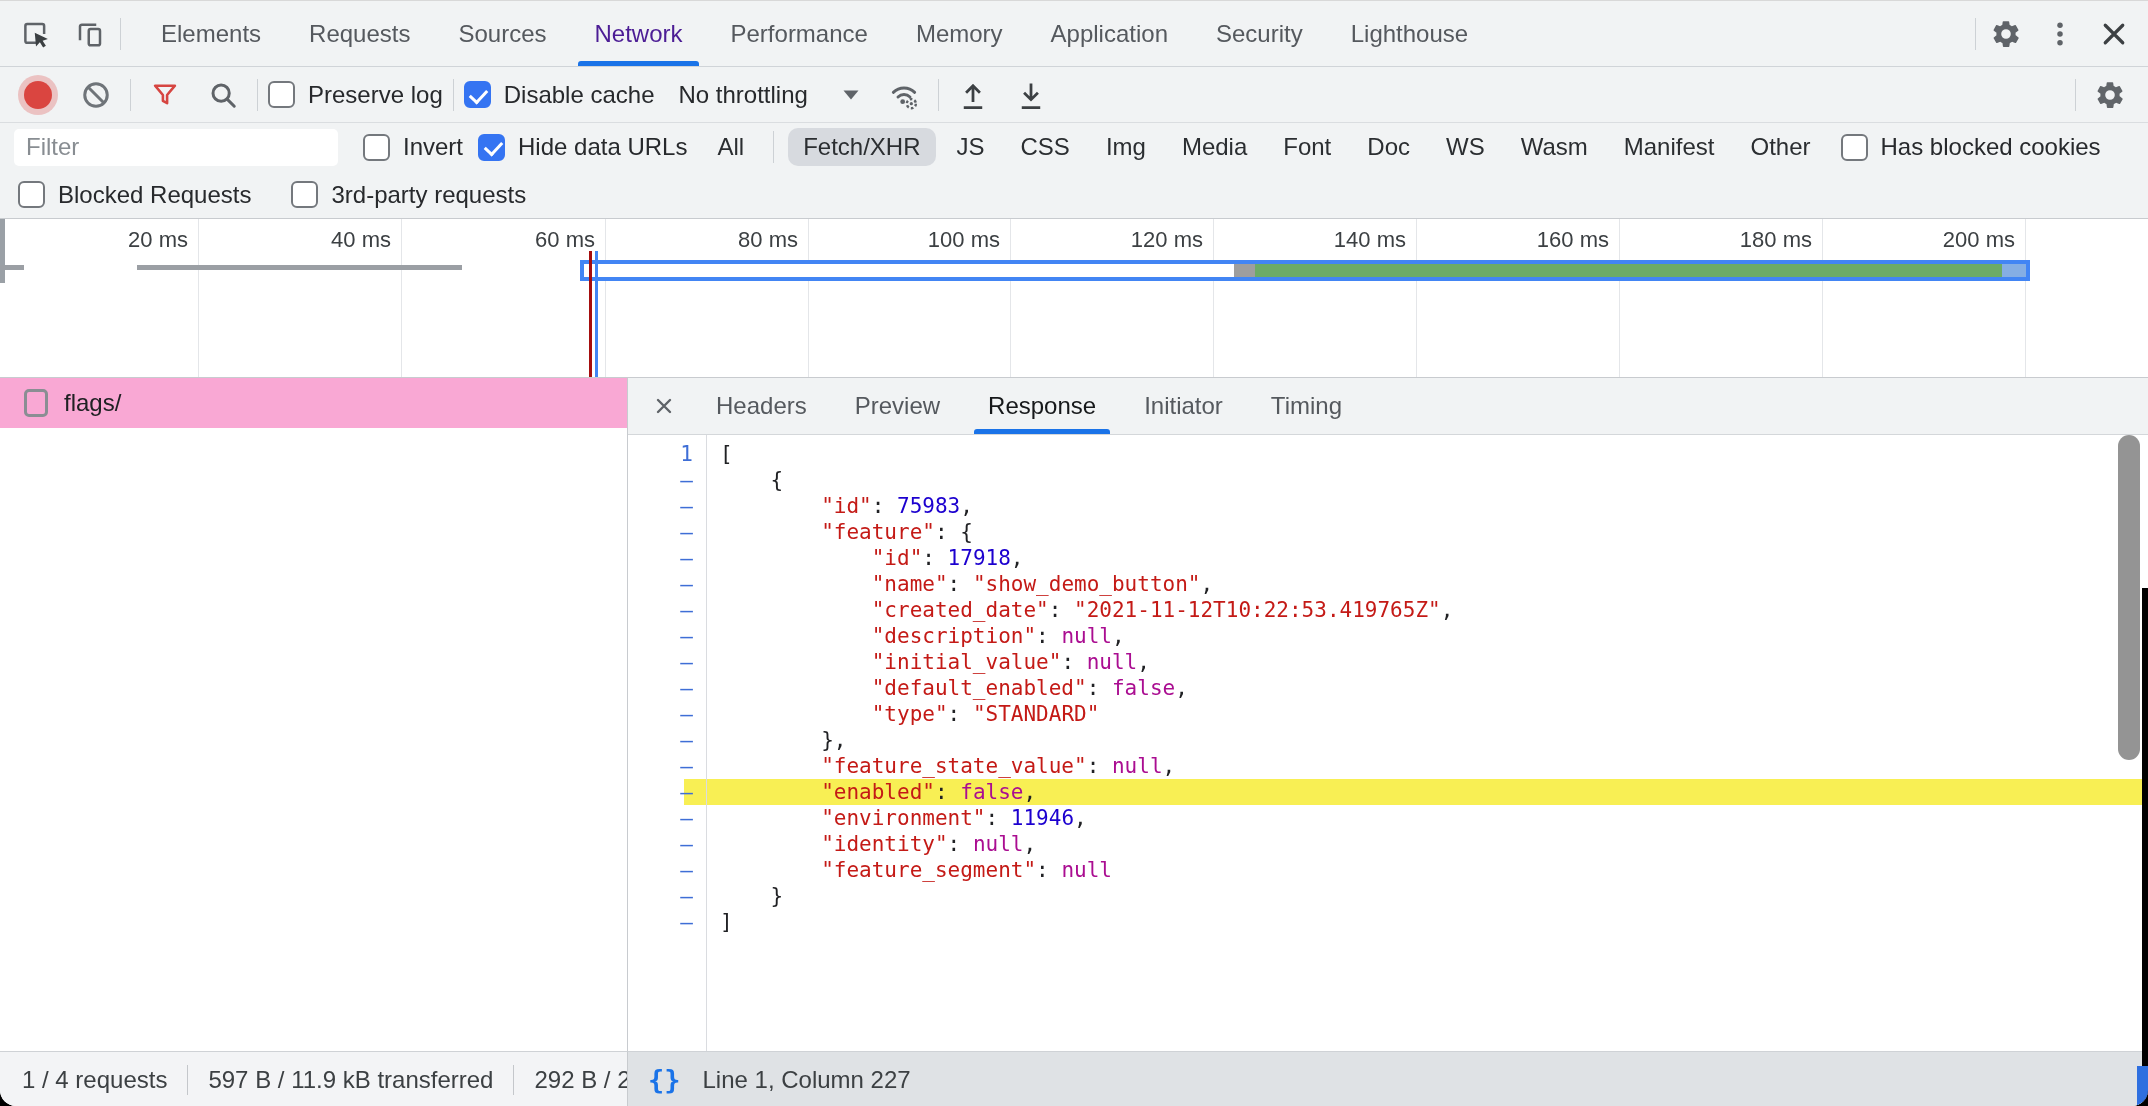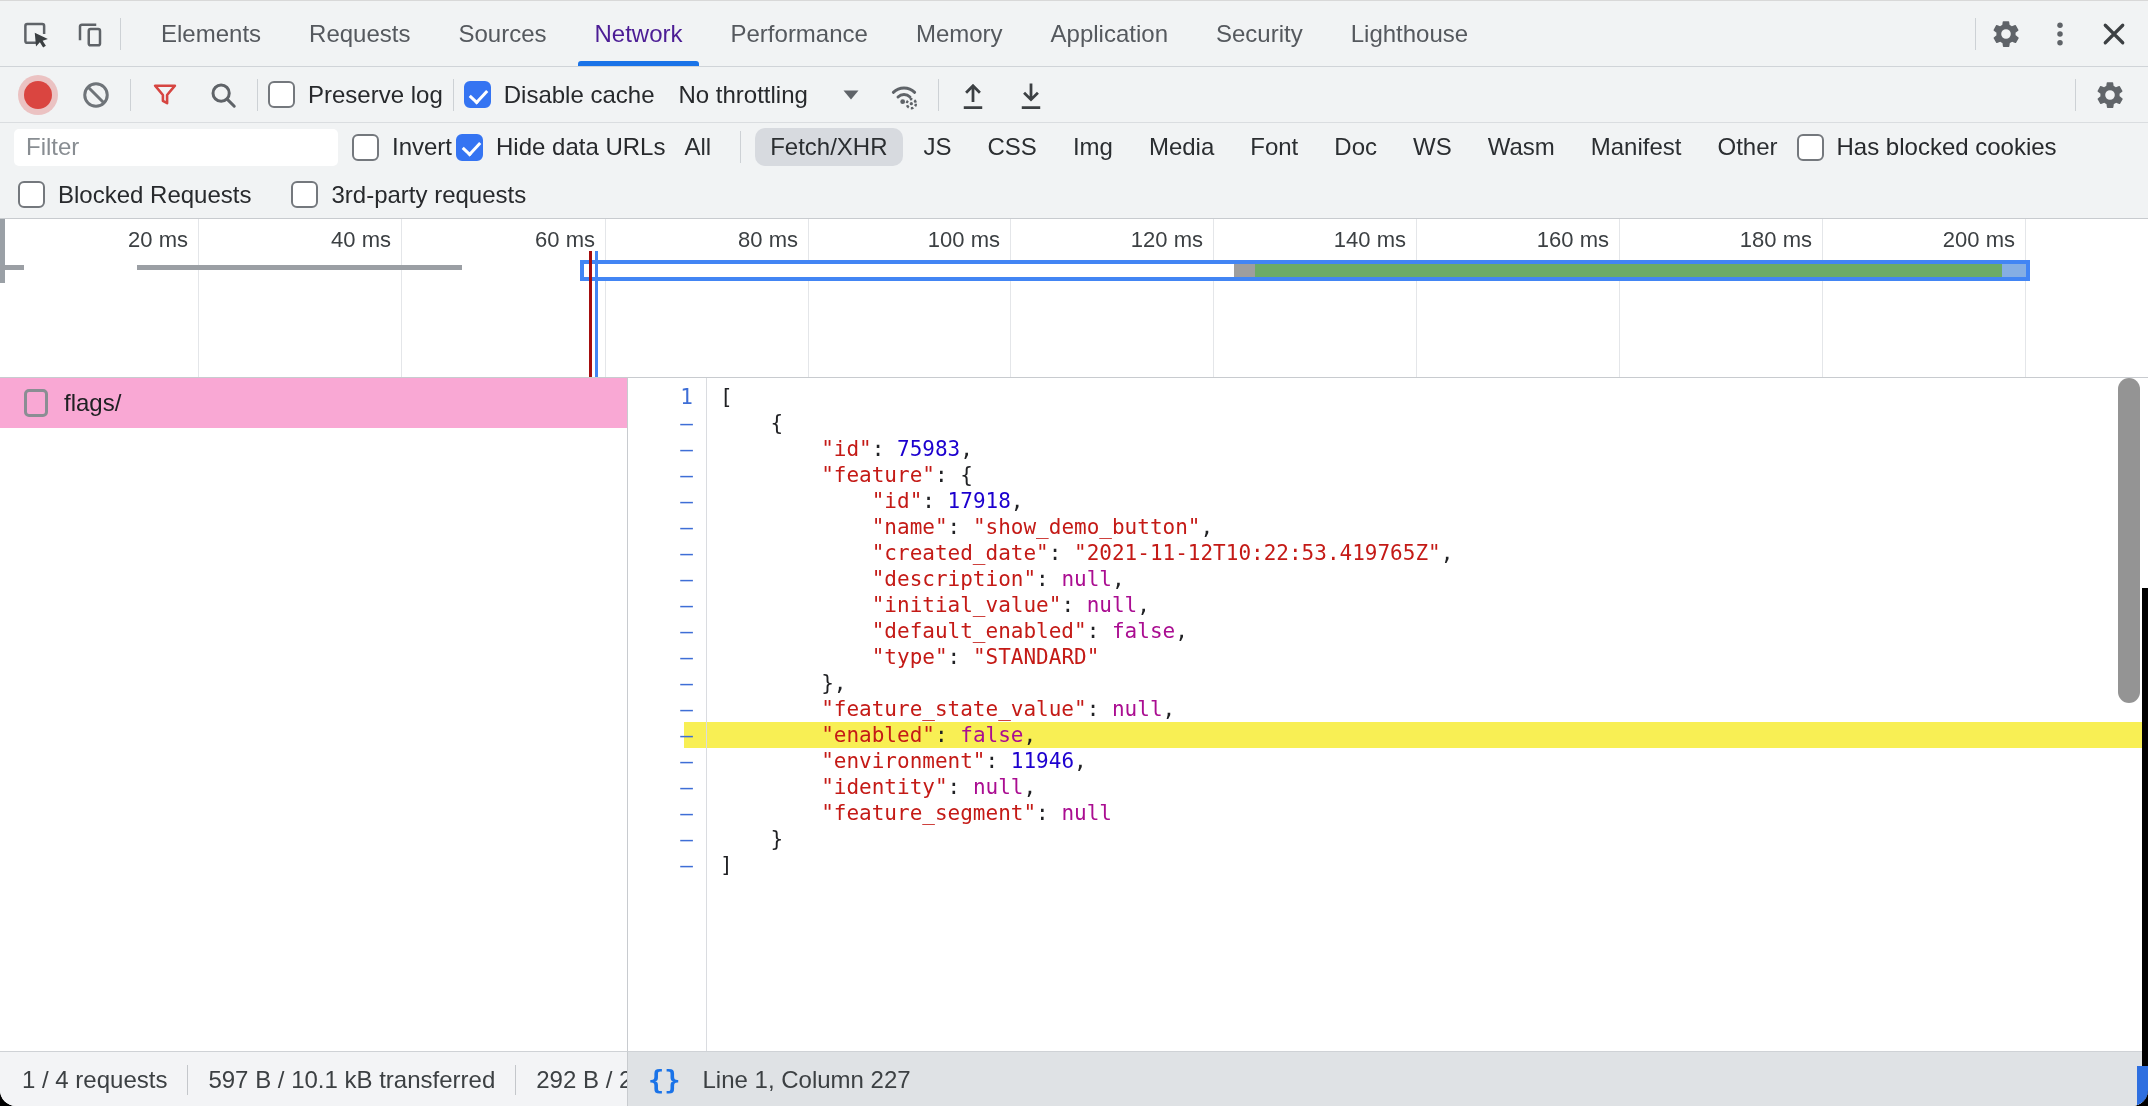--- a/index.html
+++ b/index.html
@@ -23,21 +23,21 @@
   
   .toolbar2{ height:56px; background:#f1f3f4; border-bottom:1px solid #dadde0; display:flex; align-items:center; padding:0 14px; gap:10px; }
   .record-dot{ width:28px; height:28px; border-radius:50%; background:#da4540; box-shadow:0 0 0 6px rgba(218,69,64,.28); }
   .cb{ display:inline-flex; align-items:center; gap:13px; font-size:24px; color:#27292c; cursor:pointer; white-space:nowrap; flex:0 0 auto; }
   .cbbox{ width:27px; height:27px; border:2.5px solid #74787d; border-radius:6px; background:#fff; position:relative; flex:0 0 27px; }
   .cbbox.checked{ background:#3574f2; border-color:#3574f2; }
   .cbbox.checked::after{ content:""; position:absolute; left:7.5px; top:2.5px; width:8px; height:14px; border:solid #fff; border-width:0 3.5px 3.5px 0; transform:rotate(43deg); }
   .select{ display:flex; align-items:center; gap:34px; padding:0 10px 0 14px; font-size:24px; color:#27292c; cursor:pointer; }
 
   
-  .filterbar{ height:48px; background:#f1f3f4; display:flex; align-items:center; padding:0 14px; gap:4px; }
+  .filterbar{ height:48px; background:#f1f3f4; display:flex; align-items:center; padding:0 14px; gap:15px; }
   .filter-input{ width:324px; height:37px; border:none; border-radius:5px; background:#fff; font-size:24px; font-family:"Liberation Sans",sans-serif; padding:0 12px; color:#202124; outline:none; flex:0 0 324px; }
   .filter-input::placeholder{ color:#888d92; }
   .chips{ display:flex; align-items:center; gap:6px; }
   .chip{ padding:5px 15px; font-size:24px; color:#2b2e31; border-radius:10px; cursor:pointer; white-space:nowrap; }
   .chip.selected{ background:#d7dadf; }
   .chips .vdiv{ margin:0 8px; }
 
   
   .checkrow{ height:48px; background:#f1f3f4; border-bottom:1px solid #c8cbcf; display:flex; align-items:center; padding:0 18px; gap:40px; }
 
@@ -307,20 +307,42 @@
 
   <div class="main">
     <aside class="requests">
       <div class="request-row selected">
         <span class="doc-icon"></span>
         <span>flags/</span>
       </div>
     </aside>
 
     <section class="details">
+      <div class="detail-tabs">
+        <div class="close-x">
+          <svg width="24" height="24" viewBox="0 0 24 24">
+              <path d="M6 6l12 12M18 6L6 18" stroke="#5f6368" stroke-width="2.4" stroke-linecap="round"></path>
+            </svg>
+        </div>
+        <div class="dtab">
+            <span>Headers</span>
+          </div>
+        <div class="dtab">
+            <span>Preview</span>
+          </div>
+        <div class="dtab active">
+            <span>Response</span>
+          </div>
+        <div class="dtab">
+            <span>Initiator</span>
+          </div>
+        <div class="dtab">
+            <span>Timing</span>
+          </div>
+      </div>
       <div class="editor">
         <div class="gutter">
             <div class="gutter-row">1</div>
             <div class="gutter-row">–</div>
             <div class="gutter-row">–</div>
             <div class="gutter-row">–</div>
             <div class="gutter-row">–</div>
             <div class="gutter-row">–</div>
             <div class="gutter-row">–</div>
             <div class="gutter-row">–</div>
@@ -359,21 +381,21 @@
           </div>
         <div class="scroll-thumb"></div>
       </div>
     </section>
   </div>
 
   <footer class="statusbar">
     <div class="status-left">
       <span>1 / 4 requests</span>
       <span class="sdiv"></span>
-      <span>597 B / 10.1 kB transferred</span>
+      <span>597 B / 11.9 kB transferred</span>
       <span class="sdiv"></span>
       <span>292 B / 2</span>
     </div>
     <div class="status-right">
       <span class="brace">{}</span>
       <span>Line 1, Column 227</span>
     </div>
   </footer>
 
   <div class="right-edge"></div>

